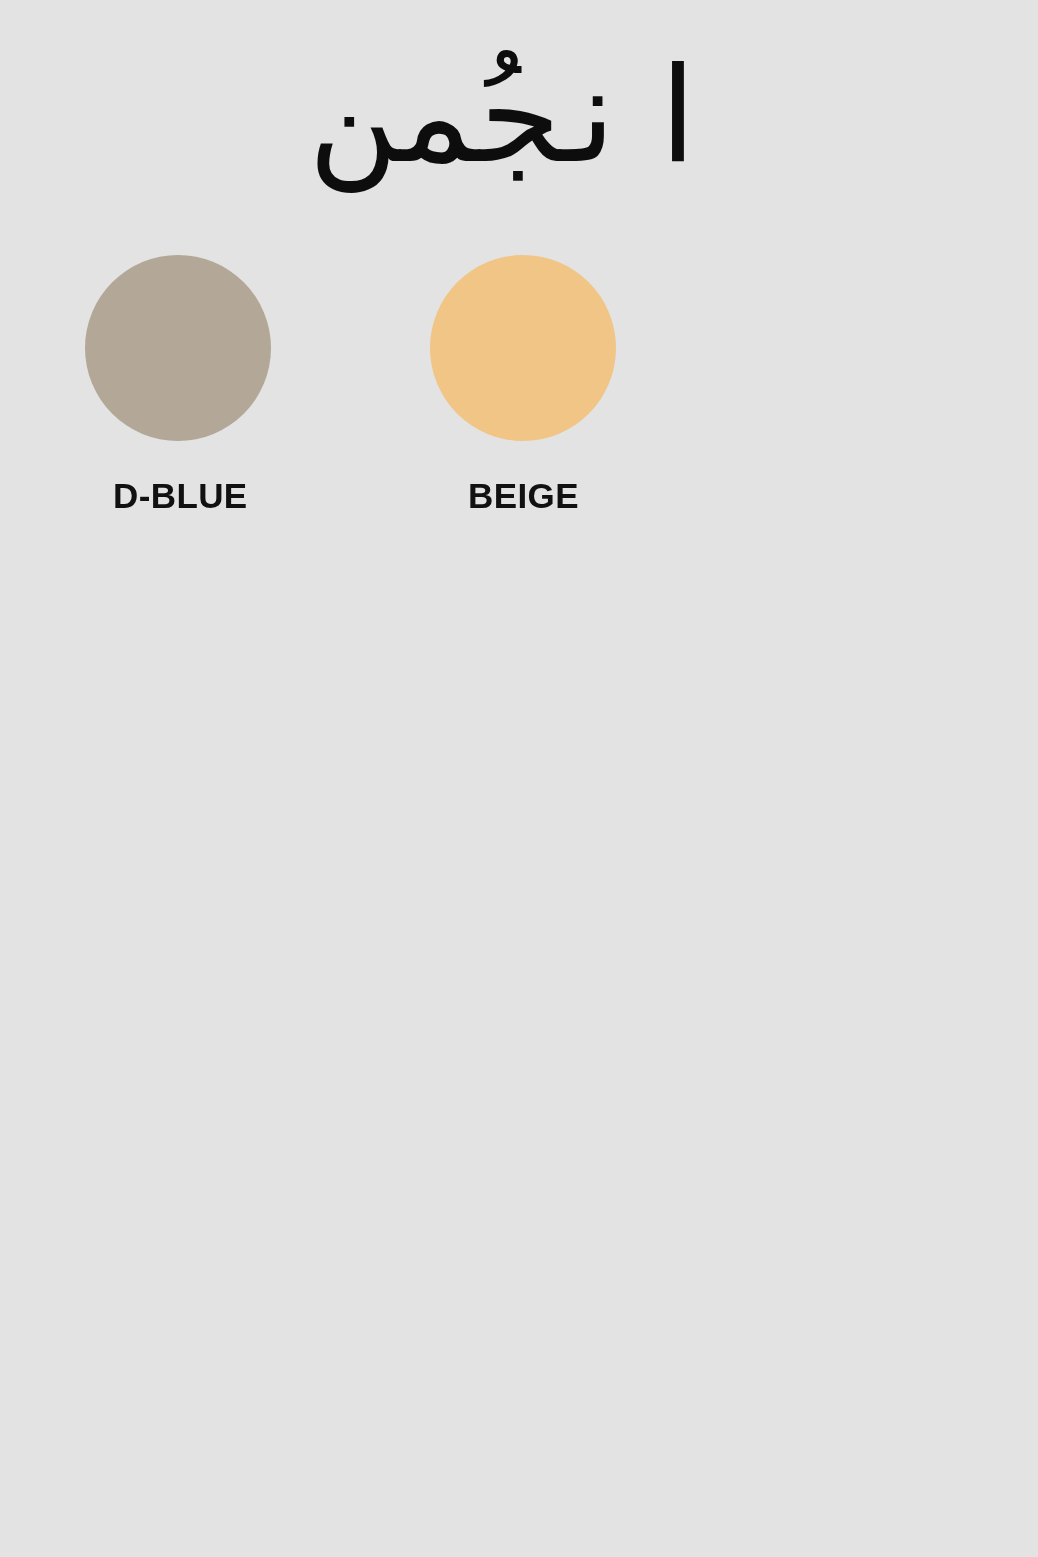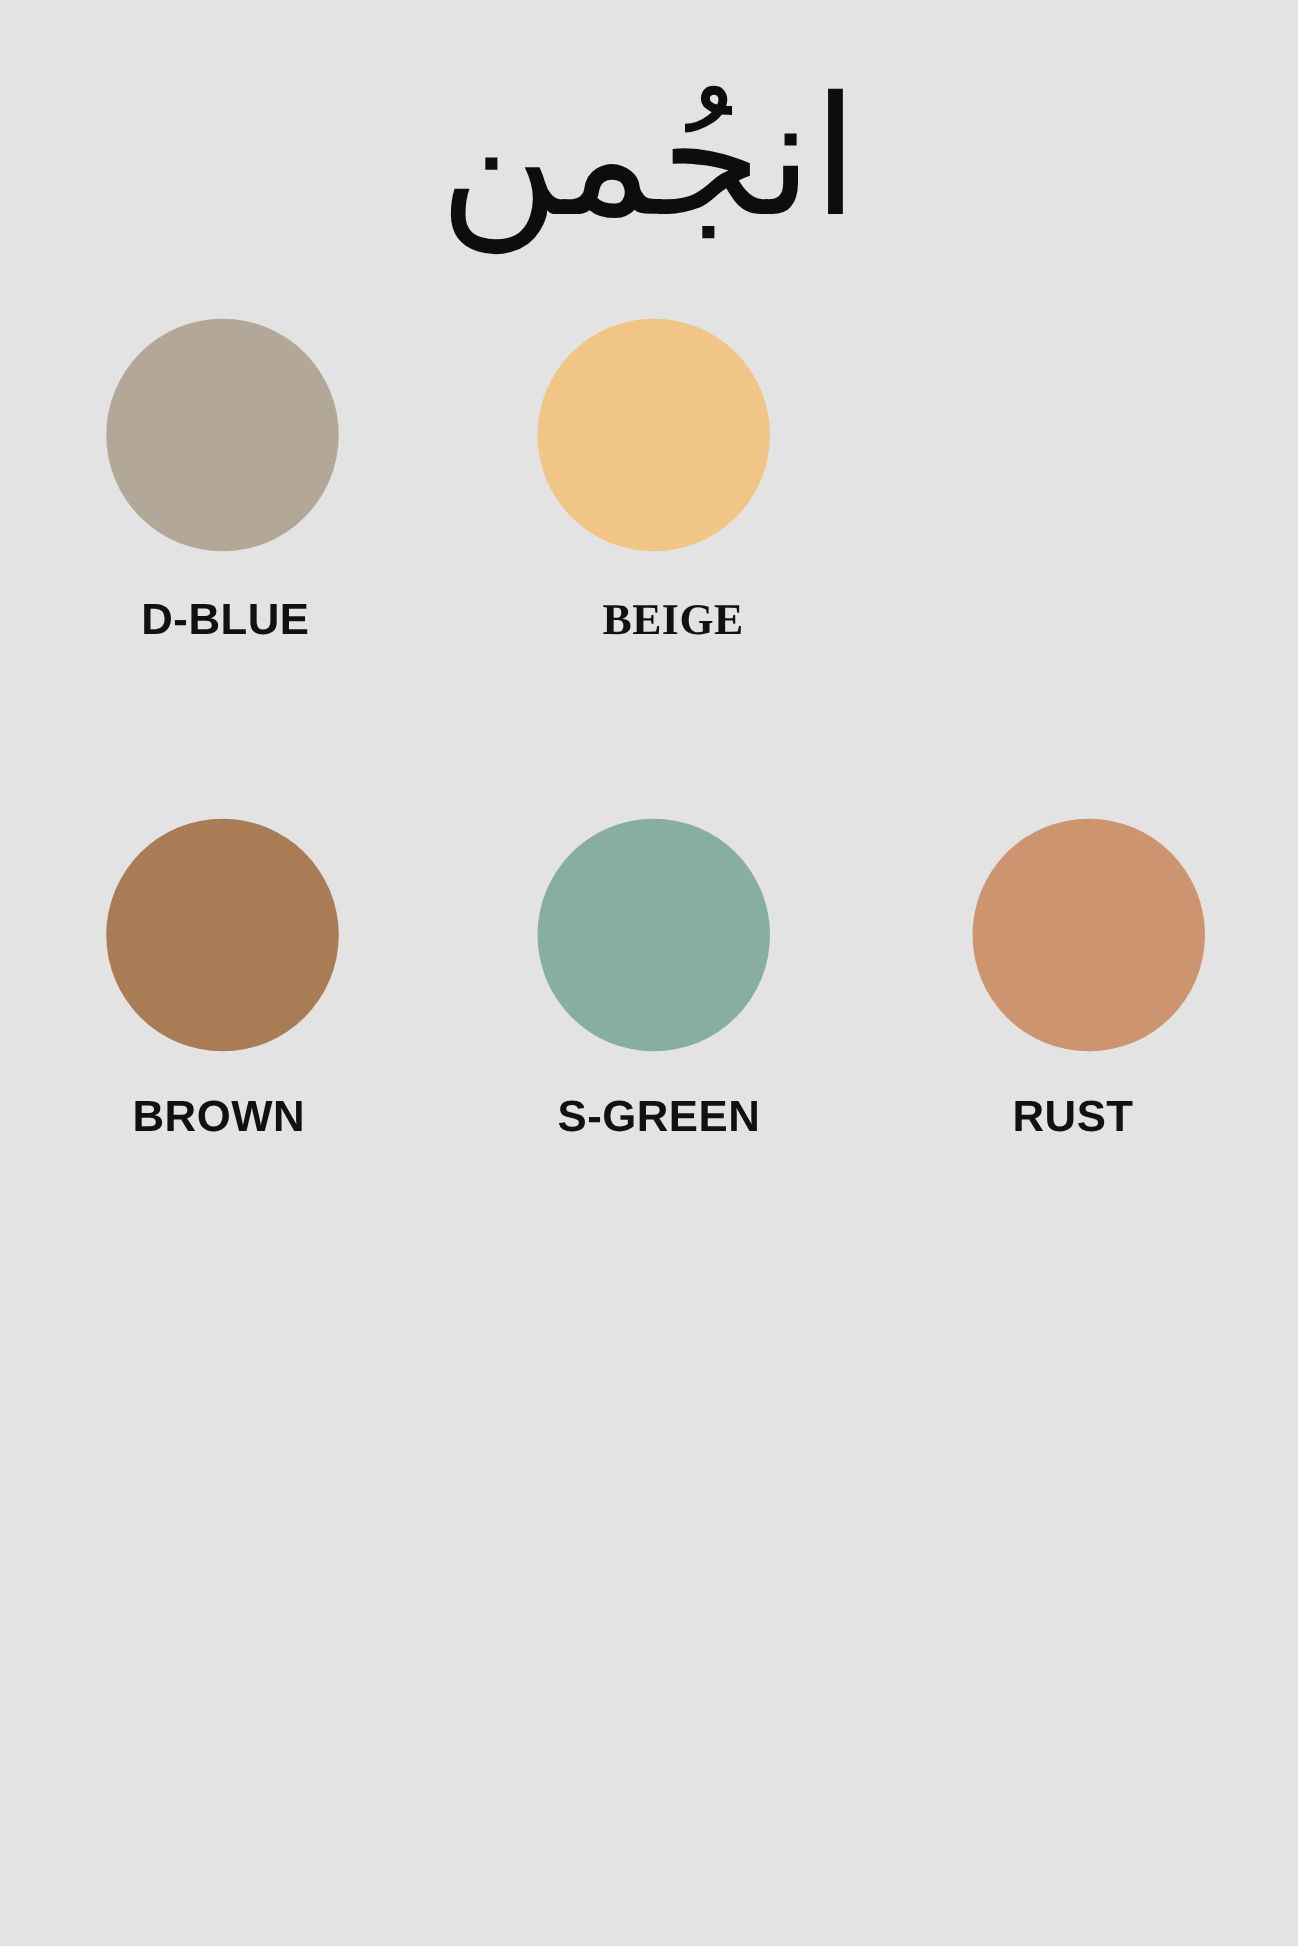--- a/index.html
+++ b/index.html
@@ -85,71 +85,53 @@
   .row-2 { margin-top: 139px; }
   .row-2 .swatch-circle { width: 186px; height: 186px; }
   .row-2 .swatch-label  { font-size: 35px; margin-top: 33px; }
 
   .row-3 { margin-top: 139px; }
   .row-3 .swatch-circle { width: 186px; height: 186px; }
   .row-3 .swatch-label  { font-size: 35px; margin-top: 33px; }
 
   
   .cell-dblue  .swatch-label { margin-left: 28px; }
-  .cell-beige  .swatch-label { margin-left: 52px; font-family: Liberation Serif, serif; }
+  .cell-beige  .swatch-label { margin-left: 38px; }
   .cell-black  .swatch-label { margin-left: 18px; }
   .cell-brown  .swatch-label { margin-left: 21px; }
   .cell-sgreen .swatch-label { margin-left: 16px; }
   .cell-rust   .swatch-label { margin-left: 35px; }
   .cell-dgrey  .swatch-label { margin-left: 26px; }
 
   .cell-dnmblue .swatch-circle { width: 182px; height: 182px; margin-top: 6px; }
   .cell-dnmblue .swatch-label  { font-size: 32px; margin-left: -1px; margin-top: 32px; }
 
   .cell-black .swatch-circle { margin-left: 3px; }
   .cell-rust  .swatch-circle { margin-left: 3px; }
 </style>
 </head>
 <body style="background: rgb(227, 227, 227);">
 
 <div class="poster">
 
-  <div class="brand-title" style="color: rgb(13, 13, 13);">انجُمن</div>
+  <div class="brand-title" style="color: rgb(13, 13, 13); font-family: Liberation Mono, monospace;">انجُمن</div>
 
   <div class="swatch-grid">
 
     <div class="swatch-row row-1">
 
       <div class="swatch-cell cell-dblue">
         <span class="swatch-circle" style="background-color: rgb(179, 168, 151);"></span>
         <span class="swatch-label" style="color: rgb(17, 17, 17);">D-BLUE</span>
       </div>
 
       <div class="swatch-cell cell-beige">
         <span class="swatch-circle" style="background-color: rgb(240, 197, 133);"></span>
         <span class="swatch-label" style="color: rgb(17, 17, 17);">BEIGE</span>
       </div>
 
 
     </div>
 
-    <div class="swatch-row row-2">
-
-      <div class="swatch-cell cell-brown">
-        <span class="swatch-circle" style="background-color: rgb(169, 124, 85);"></span>
-        <span class="swatch-label" style="color: rgb(17, 17, 17);">BROWN</span>
-      </div>
-
-      <div class="swatch-cell cell-sgreen">
-        <span class="swatch-circle" style="background-color: rgb(135, 174, 159);"></span>
-        <span class="swatch-label" style="color: rgb(17, 17, 17);">S-GREEN</span>
-      </div>
-
-      <div class="swatch-cell cell-last cell-rust">
-        <span class="swatch-circle" style="background-color: rgb(204, 149, 112);"></span>
-        <span class="swatch-label" style="color: rgb(17, 17, 17);">RUST</span>
-      </div>
-
-    </div>
 
 
   </div>
 </div>
 
 </body></html>

